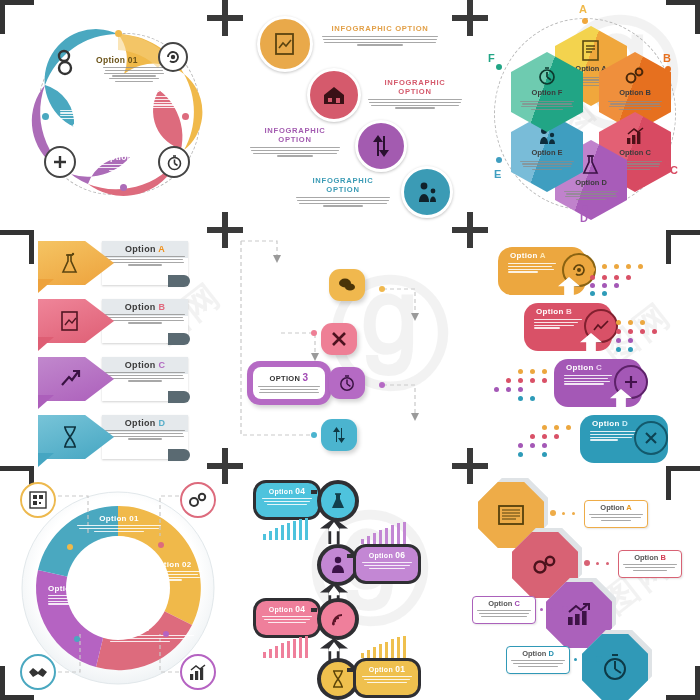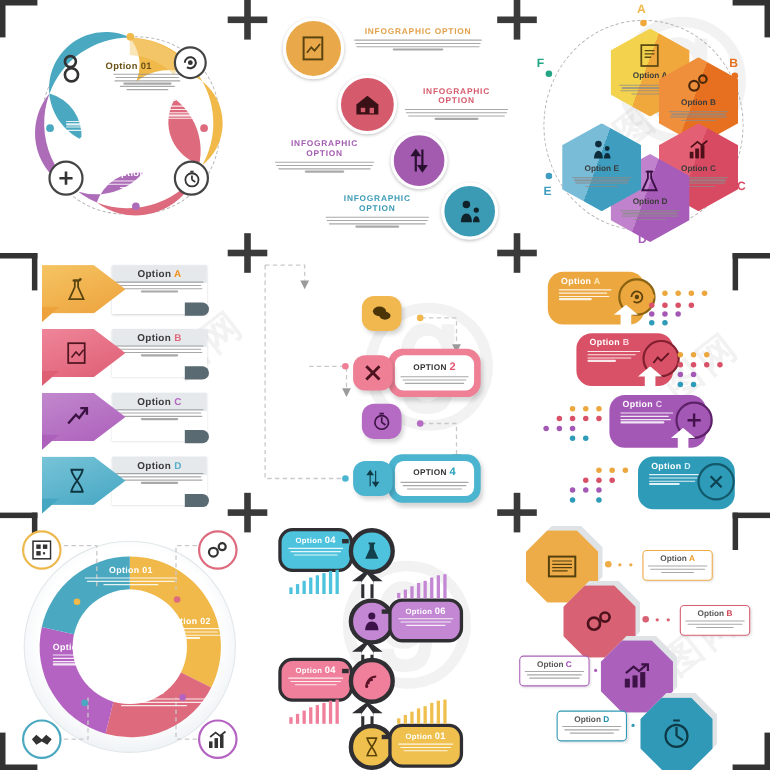--- a/index.html
+++ b/index.html
@@ -376,20 +376,35 @@
         <div class="hexlabel">Option E</div>
         <div class="lines" style="margin-top:2px;">
             <span style="width:54px"></span>
             <span style="width:50px"></span>
             <span style="width:48px"></span>
             <span style="width:30px"></span>
           </div>
       </div>
     </div>
 
+    <div class="hexwrap" style="left:45px;top:52px;">
+      <div class="hex" style="background:linear-gradient(110deg,#6ecbb0 45%,#21a585 45%);">
+        <svg width="20" height="20" viewBox="0 0 20 20" style="margin-top:14px">
+            <circle cx="10" cy="11" r="7" fill="none" stroke="#0c3a2e" stroke-width="1.7"></circle>
+            <path d="M10 11V6M10 11l4 3M8 2h4" stroke="#0c3a2e" stroke-width="1.7" fill="none"></path>
+          </svg>
+        <div class="hexlabel">Option F</div>
+        <div class="lines" style="margin-top:2px;">
+            <span style="width:54px"></span>
+            <span style="width:50px"></span>
+            <span style="width:52px"></span>
+            <span style="width:32px"></span>
+          </div>
+      </div>
+    </div>
 
     <div class="letter" style="left:113px;top:3px;color:#f0b94a;">A</div>
     <div class="dotm" style="left:116px;top:18px;width:6px;height:6px;background:#f0a73c;"></div>
     <div class="letter" style="left:197px;top:52px;color:#e6701f;">B</div>
     <div class="dotm" style="left:199px;top:66px;width:6px;height:6px;background:#e6701f;"></div>
     <div class="letter" style="left:204px;top:164px;color:#d84a62;">C</div>
     <div class="dotm" style="left:199px;top:160px;width:6px;height:6px;background:#d84a62;"></div>
     <div class="letter" style="left:114px;top:212px;color:#a85cb9;">D</div>
     <div class="dotm" style="left:116px;top:205px;width:6px;height:6px;background:#a85cb9;"></div>
     <div class="letter" style="left:28px;top:168px;color:#3f9ec0;">E</div>
@@ -503,57 +518,45 @@
       </g>
     </svg>
 
     <div class="ibox" style="left:96px;top:36px;width:36px;height:32px;background:#f0b84e;">
       <svg width="18" height="16" viewBox="0 0 18 16">
           <ellipse cx="7" cy="6" rx="6" ry="4.4" fill="#4a3408"></ellipse>
           <ellipse cx="12" cy="10" rx="5" ry="3.6" fill="#4a3408"></ellipse>
         </svg>
     </div>
 
-    <div class="rbox" style="left:120px;top:84px;width:84px;height:44px;background:#ee7f95;">
+    <div class="ibox" style="left:88px;top:90px;width:36px;height:32px;background:#ee7f95;">
+      <svg width="18" height="18" viewBox="0 0 18 18">
+          <path d="M3 3l12 12M15 3L3 15" stroke="#4c121f" stroke-width="2.6" fill="none"></path>
+        </svg>
+    </div>
+
+    <div class="rbox" style="left:14px;top:128px;width:84px;height:44px;background:#b56ac4;">
       <div class="inner">
         <div class="opt-title" style="font-size:7.5px;color:#333;">
-          <span>OPTION</span> <span style="color:#e4566f;font-size:10px">2</span>
+          <span>OPTION</span> <span style="color:#a249b4;font-size:10px">3</span>
         </div>
         <div class="lines" style="margin-top:2px;">
             <span style="width:62px"></span>
             <span style="width:58px"></span>
-            <span style="width:54px"></span>
+            <span style="width:60px"></span>
           </div>
       </div>
     </div>
-    <div class="ibox" style="left:88px;top:90px;width:36px;height:32px;background:#ee7f95;">
-      <svg width="18" height="18" viewBox="0 0 18 18">
-          <path d="M3 3l12 12M15 3L3 15" stroke="#4c121f" stroke-width="2.6" fill="none"></path>
-        </svg>
-    </div>
-
     <div class="ibox" style="left:96px;top:134px;width:36px;height:32px;background:#b56ac4;">
       <svg width="18" height="18" viewBox="0 0 18 18">
           <circle cx="9" cy="10" r="6.2" fill="none" stroke="#3b1344" stroke-width="1.5"></circle>
           <path d="M9 10V5.4M9 10l3.4 2.4M7 2h4" stroke="#3b1344" stroke-width="1.5" fill="none"></path>
         </svg>
     </div>
 
-    <div class="rbox" style="left:120px;top:180px;width:84px;height:44px;background:#4bb4cf;">
-      <div class="inner">
-        <div class="opt-title" style="font-size:7.5px;color:#333;">
-          <span>OPTION</span> <span style="color:#2aa2c0;font-size:10px">4</span>
-        </div>
-        <div class="lines" style="margin-top:2px;">
-            <span style="width:62px"></span>
-            <span style="width:58px"></span>
-            <span style="width:50px"></span>
-          </div>
-      </div>
-    </div>
     <div class="ibox" style="left:88px;top:186px;width:36px;height:32px;background:#4bb4cf;">
       <svg width="18" height="18" viewBox="0 0 18 18">
           <path d="M6 16V6L3 6 6.5 1 10 6H7v10z" fill="#0e3a46"></path>
           <path d="M12 2v10h3l-3.5 5L8 12h3V2z" fill="#0e3a46"></path>
         </svg>
     </div>
 
     <div class="dotm" style="left:146px;top:53px;width:6px;height:6px;background:#f0b84e;"></div>
     <div class="dotm" style="left:78px;top:97px;width:6px;height:6px;background:#ee7f95;"></div>
     <div class="dotm" style="left:146px;top:149px;width:6px;height:6px;background:#b56ac4;"></div>

